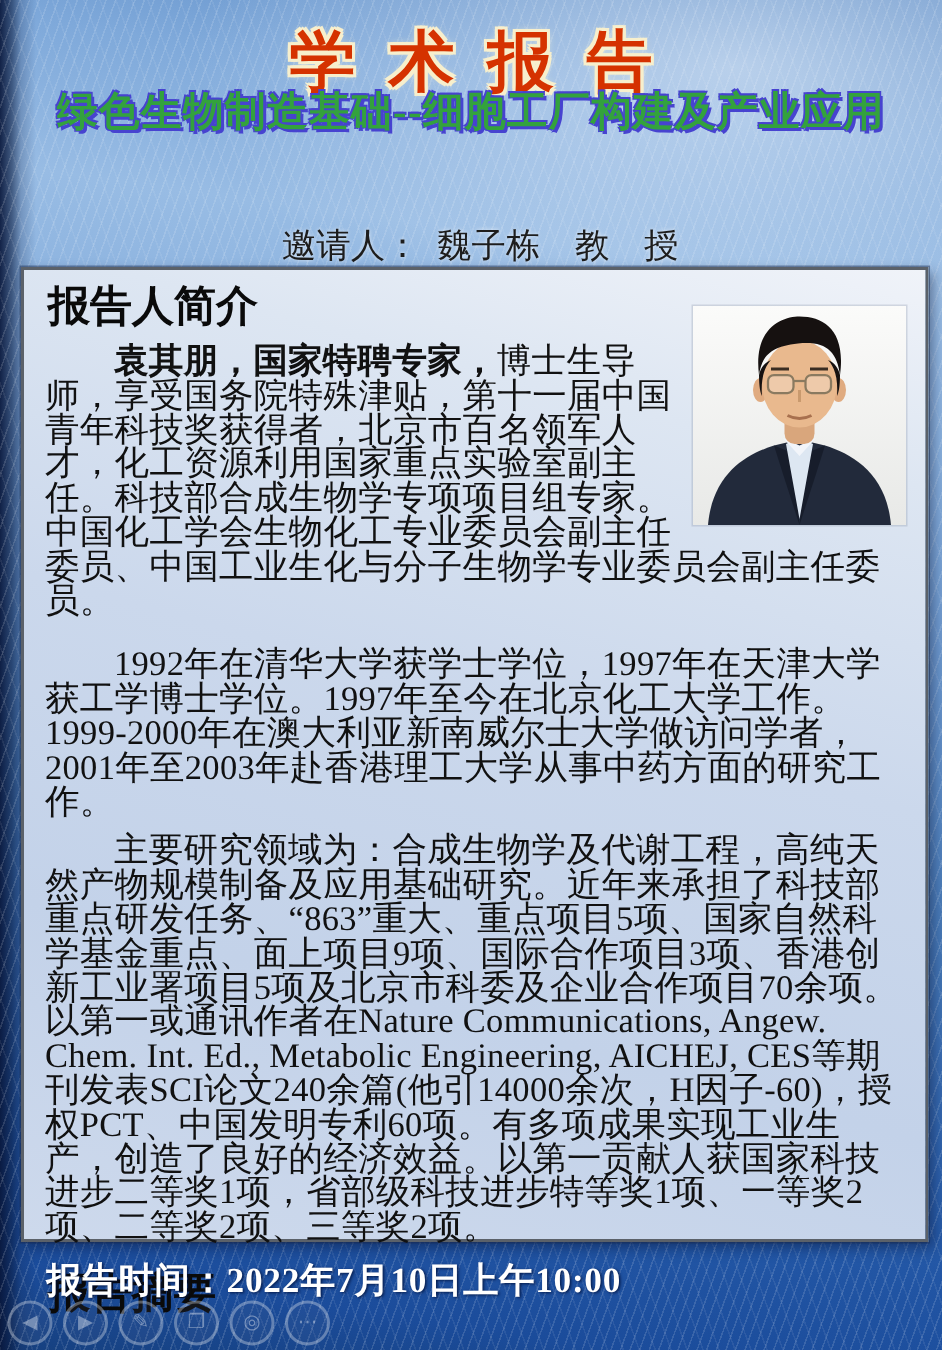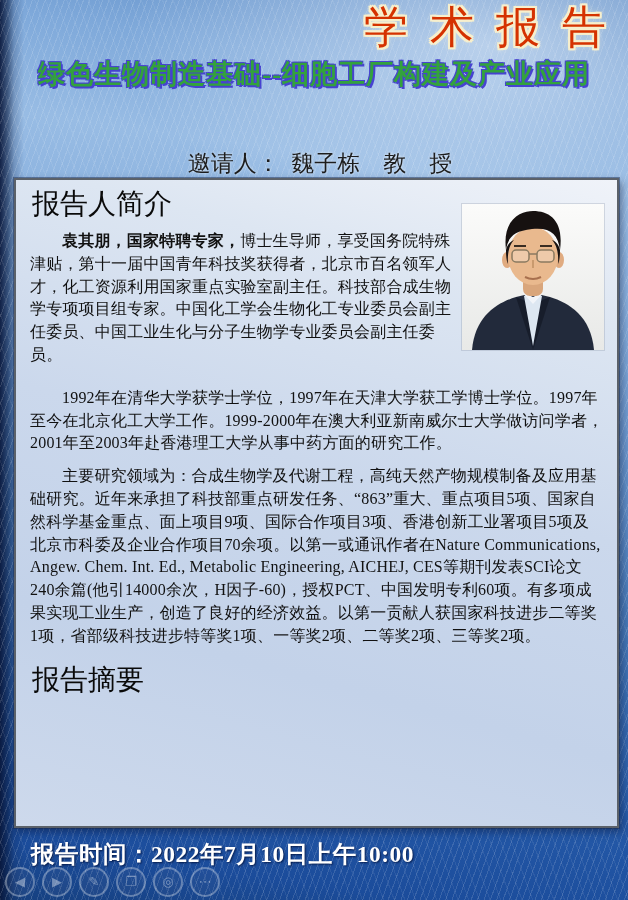--- a/index.html
+++ b/index.html
@@ -9,22 +9,22 @@
     background-color:#6d9bd0;
     background-image:
       repeating-linear-gradient(110deg, rgba(255,255,255,0.13) 0px, rgba(255,255,255,0.13) 1px, transparent 1px, transparent 6px),
       repeating-linear-gradient(70deg, rgba(255,255,255,0.07) 0px, rgba(255,255,255,0.07) 1px, transparent 1px, transparent 10px),
       linear-gradient(90deg, rgba(8,22,58,0.92) 0px, rgba(10,28,66,0.6) 8px, rgba(18,40,84,0.25) 14px, rgba(18,40,84,0) 24px),
       radial-gradient(ellipse 520px 260px at 78% 5%, rgba(242,248,255,0.55), rgba(242,248,255,0) 70%),
       linear-gradient(188deg, #5d8cc6 0%, #7fa9da 10%, #98bce4 20%, #8ab1de 30%, #6b97cd 45%, #497bb8 62%, #2f62ab 78%, #2256a5 86%, #1b4c9b 94%, #16407f 100%);
   }
   
   .title{
-    position:absolute;top:2px;left:0;width:100%;text-align:right;
-    font-size:44px;line-height:52px;font-weight:normal;
+    position:absolute;top:16px;left:0;width:100%;text-align:center;
+    font-size:44px;line-height:52px;font-weight:bold;
     letter-spacing:22px;text-indent:22px;
     color:#d53200;
     text-shadow:
       -2px -2px 0 #f7efcd, 2px -2px 0 #f7efcd, -2px 2px 0 #f7efcd, 2px 2px 0 #f7efcd,
       0 -2px 0 #f7efcd, 0 2px 0 #f7efcd, -2px 0 0 #f7efcd, 2px 0 0 #f7efcd,
       0 0 6px rgba(255,250,220,0.9);
   }
   .subtitle{
     position:absolute;top:56px;left:0;width:100%;text-align:center;
     font-size:27px;line-height:36px;font-weight:bold;letter-spacing:1px;
@@ -41,27 +41,27 @@
   .panel{
     position:absolute;left:14px;top:178px;width:605px;height:650px;
     box-sizing:border-box;border:2px solid #5b6169;
     padding:4px 13px 0 14px;
     background:linear-gradient(195deg,#f0f3f9 0%,#dde6f2 18%,#cbd8ec 45%,#c3d2e9 72%,#cdd9ec 100%);
     box-shadow:0 0 0 1px rgba(25,40,75,0.45), 3px 4px 8px rgba(8,18,48,0.45);
     color:#111;
   }
   .panel h2{
     font-family:"Liberation Sans","DejaVu Sans",sans-serif;
-    font-size:28px;line-height:32px;font-weight:400;color:#0a0a0a;
+    font-size:28px;line-height:32px;font-weight:700;color:#0a0a0a;
     margin:4px 0 10px 2px;
   }
   .panel h2.abstract-h{margin-top:16px;}
   .panel p{
     margin:0;text-indent:2em;
-    font-size:16px;line-height:22.8px;letter-spacing:0.2px;
+    font-size:23px;line-height:22.8px;letter-spacing:0.2px;
   }
   .panel p.gap-s{margin-top:20px;}
   .panel p.gap-m{margin-top:10px;}
   .p-bold{font-weight:bold;}
   .photo{
     float:right;width:142px;height:146px;margin:20px 0 8px 10px;
     background:#f6f6f4;box-shadow:0 0 0 1px rgba(120,130,150,0.25);
   }
   
   .footer-text{

